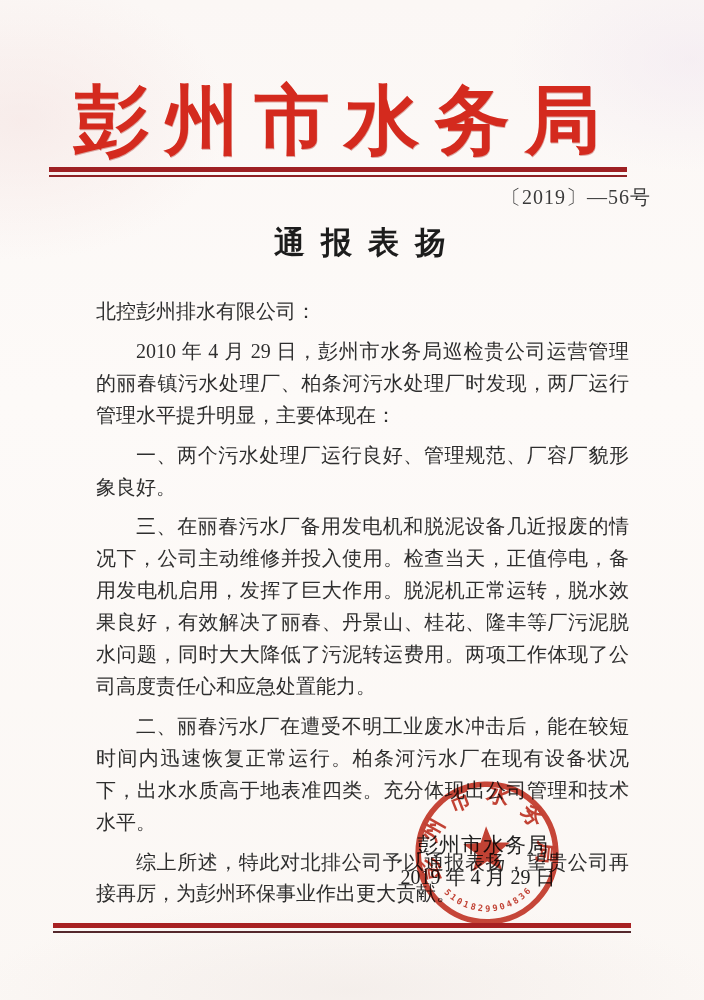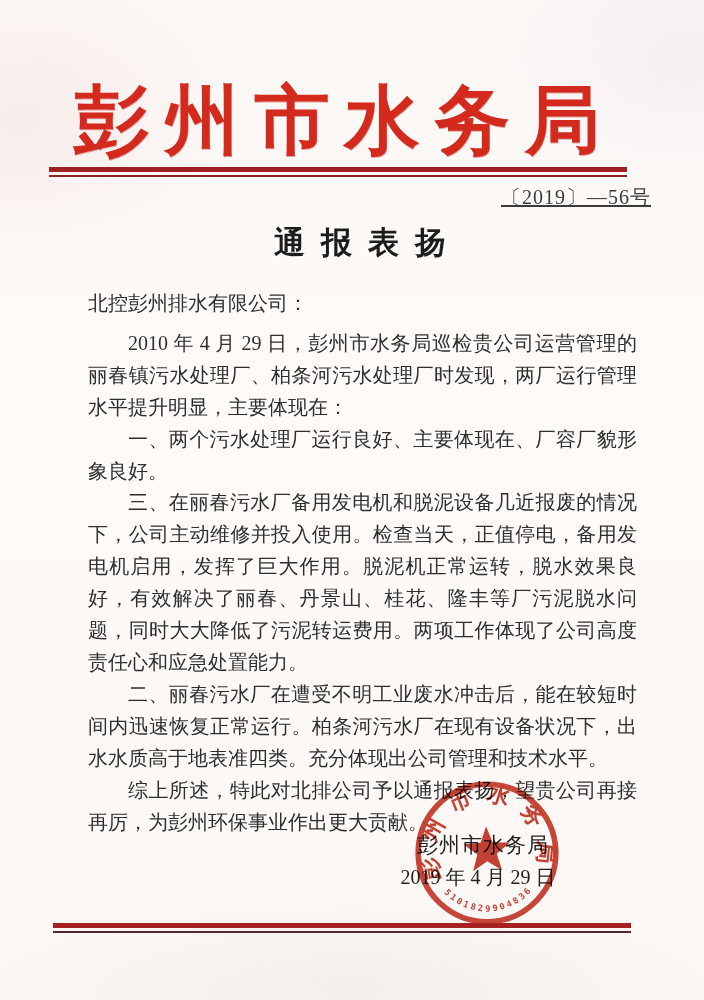--- a/index.html
+++ b/index.html
@@ -30,37 +30,37 @@
     text-shadow: 0.5px 0.5px 0 rgba(160,20,10,.35);
   }
   .rule { position: absolute; }
   .rule-top-thick  { top: 167px; left: 49px; width: 578px; height: 5px; background: #9e2023; }
   .rule-top-thin   { top: 175px; left: 49px; width: 578px; height: 2px; background: #8d2124; }
   .rule-bot-thick  { top: 923px; left: 53px; width: 578px; height: 5px; background: #a82122; }
   .rule-bot-thin   { top: 931px; left: 53px; width: 578px; height: 2px; background: #54282c; }
 
   .doc-number {
     position: absolute; top: 184px; right: 72px;
-    font-size: 20px; color: #3a3a3a; letter-spacing: 1px; text-decoration: underline;
+    font-size: 20px; color: #3a3a3a; letter-spacing: 1px;
   }
 
   .doc-title {
     position: absolute; top: 222px; left: 8px; width: 704px;
     margin: 0; text-align: center;
     font-size: 31px; font-weight: bold; color: #1c1c1c;
     letter-spacing: 16px; text-indent: 16px;
   }
 
   
   .body-text {
     position: absolute; top: 288px; left: 88px; width: 549px;
     font-size: 20px; line-height: 31.9px; color: #2e2e2e;
     text-align: justify;
   }
-  .body-text p { margin: 0; }
+  .body-text p { margin: 8px; }
   .salutation { text-indent: 0; margin-bottom: 8px !important; }
   .para { text-indent: 2em; }
 
   
   .signature {
     position: absolute; top: 831px; left: 417px; width: 132px;
     font-size: 21px; color: #222; text-align: center; letter-spacing: 1px;
     white-space: nowrap;
   }
   .close-date {
@@ -88,21 +88,21 @@
   <div class="rule rule-top-thick"></div>
   <div class="rule rule-top-thin"></div>
 
   <div class="doc-number">〔2019〕—56号</div>
 
   <h1 class="doc-title">通报表扬</h1>
 
   <div class="body-text">
     <p class="salutation">北控彭州排水有限公司：</p>
     <p class="para">2010 年 4 月 29 日，彭州市水务局巡检贵公司运营管理的丽春镇污水处理厂、柏条河污水处理厂时发现，两厂运行管理水平提升明显，主要体现在：</p>
-    <p class="para">一、两个污水处理厂运行良好、主要体现在、厂容厂貌形象良好。</p>
+    <p class="para">一、两个污水处理厂运行良好、管理规范、厂容厂貌形象良好。</p>
     <p class="para">三、在丽春污水厂备用发电机和脱泥设备几近报废的情况下，公司主动维修并投入使用。检查当天，正值停电，备用发电机启用，发挥了巨大作用。脱泥机正常运转，脱水效果良好，有效解决了丽春、丹景山、桂花、隆丰等厂污泥脱水问题，同时大大降低了污泥转运费用。两项工作体现了公司高度责任心和应急处置能力。</p>
     <p class="para">二、丽春污水厂在遭受不明工业废水冲击后，能在较短时间内迅速恢复正常运行。柏条河污水厂在现有设备状况下，出水水质高于地表准四类。充分体现出公司管理和技术水平。</p>
     <p class="para">综上所述，特此对北排公司予以通报表扬，望贵公司再接再厉，为彭州环保事业作出更大贡献。</p>
   </div>
 
   <div class="signature">彭州市水务局</div>
 
   <div class="close-date">2019 年 4 月 29 日</div>
 
   <svg class="seal" viewBox="0 0 150 150" xmlns="http://www.w3.org/2000/svg">

